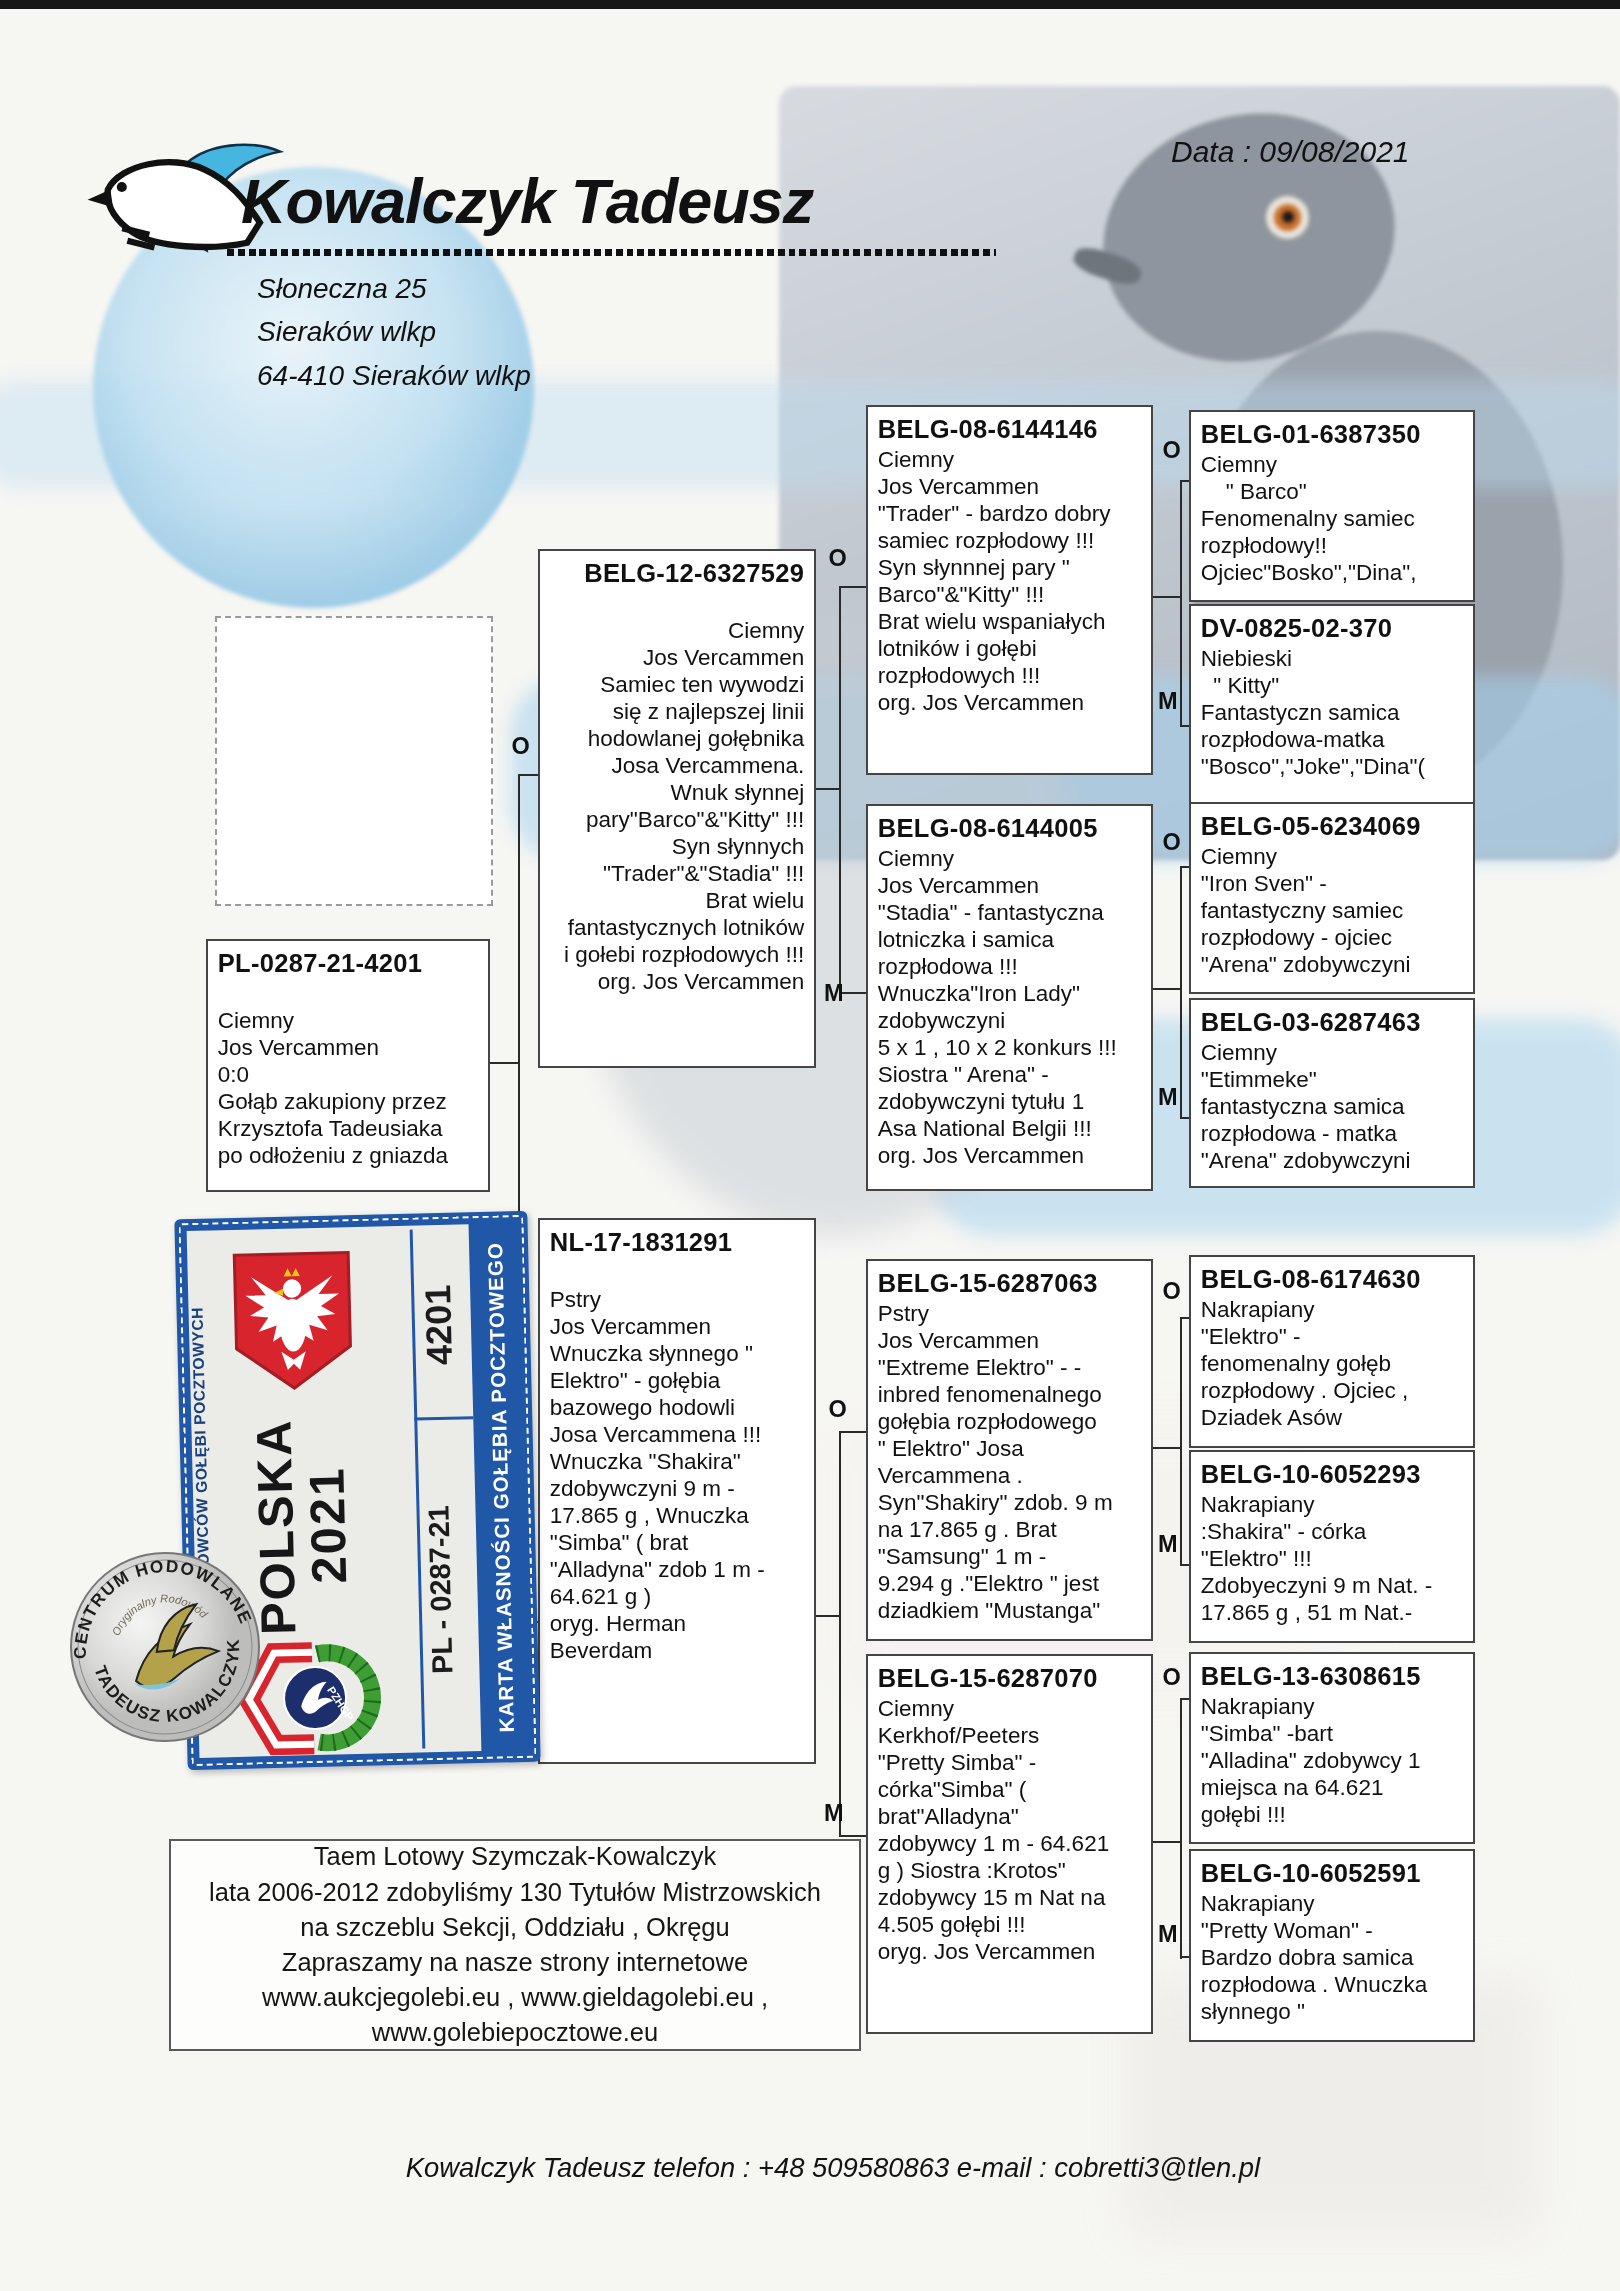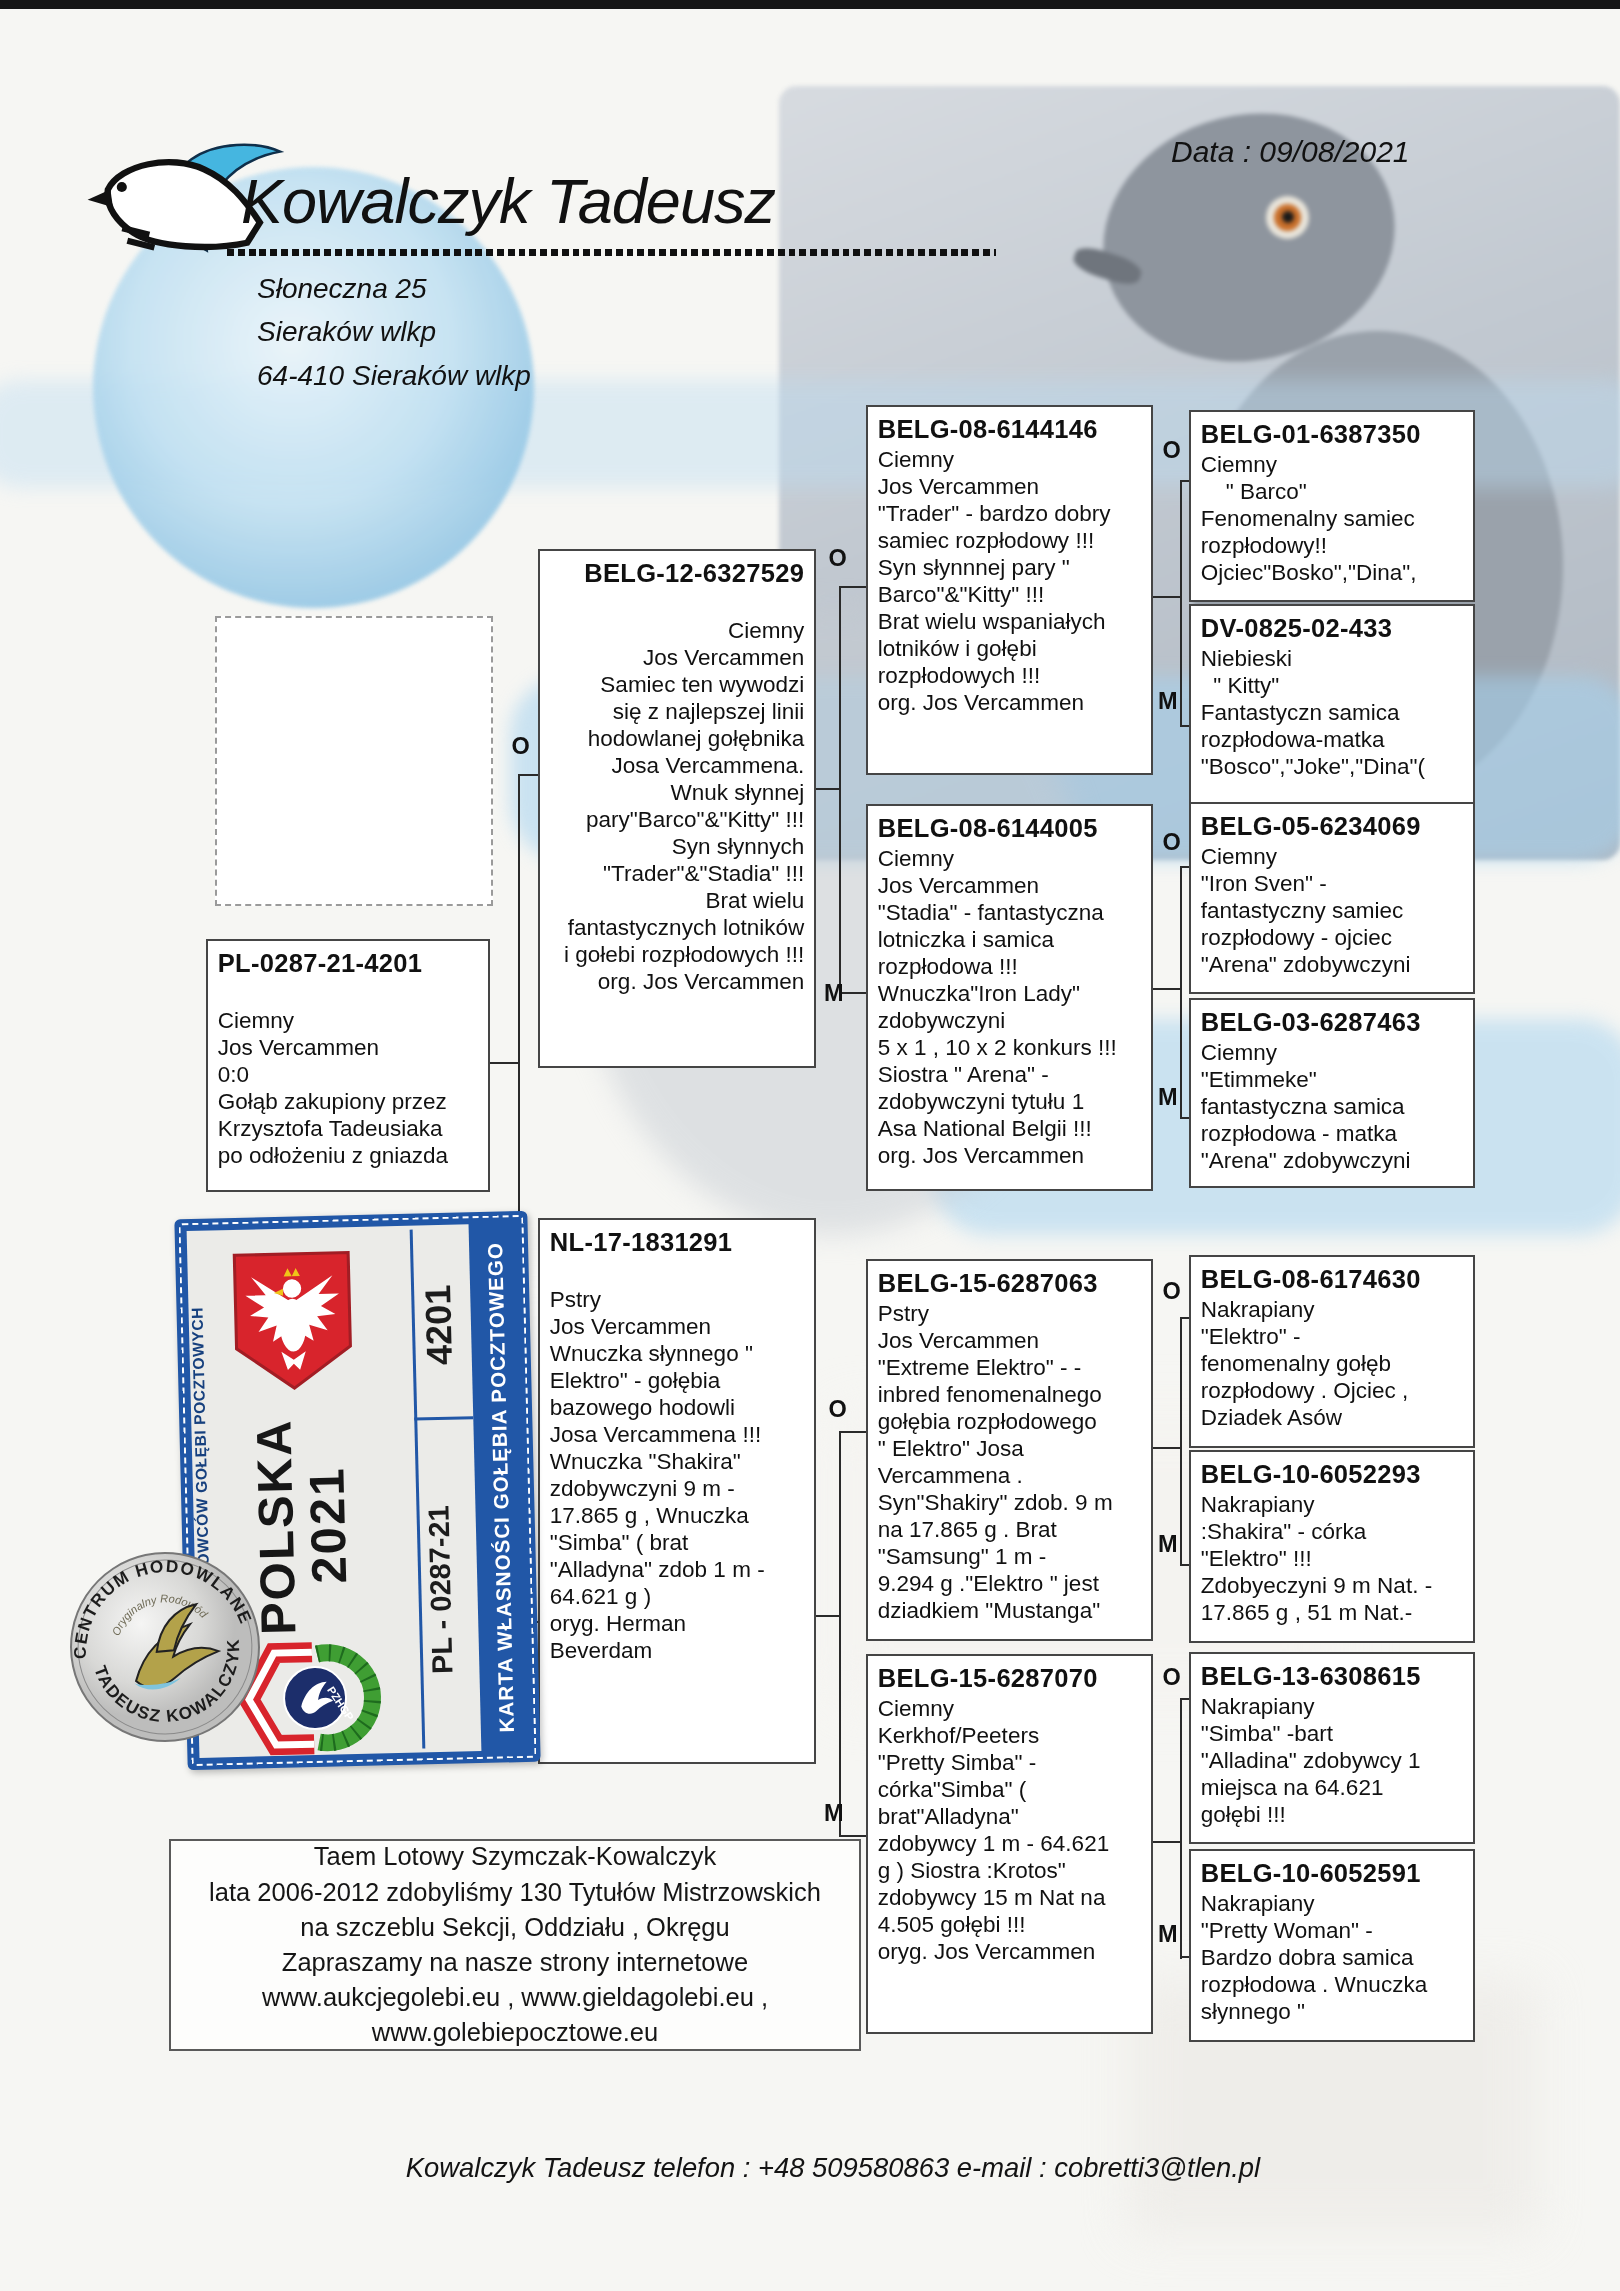--- a/index.html
+++ b/index.html
@@ -16,21 +16,21 @@
   .sky2{left:510px;top:676px;width:1127px;height:186px;background:#a5d2ef;opacity:.55;filter:blur(8.8px);border-radius:59px;}
   .sky3{left:931px;top:1019px;width:706px;height:216px;background:#a0d0ef;opacity:.5;filter:blur(9.8px);border-radius:59px;}
   .globe{left:93px;top:167px;width:441px;height:441px;border-radius:50%;
      background:radial-gradient(circle at 45% 40%, #e8f4fb 0%, #bfe0f2 45%, #8fc4e4 75%, rgba(255,255,255,0) 100%);opacity:.85;filter:blur(2px);}
   .pigeon-body-bg{left:578px;top:608px;width:510px;height:627px;background:#c6ccd3;opacity:.5;filter:blur(13.7px);border-radius:50%;}
   .faint1{left:255px;top:1264px;width:412px;height:255px;background:#ffffff;opacity:.55;filter:blur(21.6px);}
   .faint2{left:833px;top:1411px;width:510px;height:294px;background:#f4f2ef;opacity:.6;filter:blur(25.5px);}
   .faint3{left:1127px;top:1980px;width:412px;height:255px;background:#eceae6;opacity:.7;filter:blur(23.5px);}
   
   .logo{position:absolute;left:80px;top:125px;width:304px;height:157px;z-index:2;}
-  .owner-name{position:absolute;left:241px;top:165px;z-index:2;font-size:63px;font-weight:normal;font-style:italic;letter-spacing:-1px;text-align:center;}
+  .owner-name{position:absolute;left:241px;top:165px;z-index:2;font-size:63px;font-weight:bold;font-style:italic;letter-spacing:-1px;text-align:center;}
   .dotted-rule{position:absolute;left:227px;top:249px;width:769px;height:6.9px;z-index:2;
      background:repeating-linear-gradient(90deg,#101010 0 6.9px,rgba(0,0,0,0) 6.9px 10.8px);}
   .addr{position:absolute;left:257px;top:267px;z-index:2;font-size:28px;font-style:italic;line-height:1.55;}
   .date{position:absolute;left:1171px;top:135px;z-index:2;font-size:30px;font-style:italic;}
   .doc-title{position:absolute;left:135px;top:420px;z-index:2;font-size:74px;font-weight:bold;font-style:italic;letter-spacing:-1px;}
   
   .photo-ph{position:absolute;left:215px;top:616px;width:274px;height:286px;z-index:2;
      background:#fff;border:2px dashed #9a9a9a;}
   .pbox{position:absolute;z-index:2;background:#fff;border:2px solid #454545;padding:7.8px 9.8px;box-sizing:border-box;overflow:hidden;}
   .ring{font-weight:bold;font-size:25.5px;letter-spacing:0.3px;margin-bottom:2px;}
@@ -258,21 +258,21 @@
   </div>
   <div class="pbox" style="left:1189px;top:410px;width:286px;height:192px;">
     <div class="ring">BELG-01-6387350</div>
     <div class="pbody">Ciemny
     " Barco"
 Fenomenalny samiec
 rozpłodowy!!
 Ojciec"Bosko","Dina",</div>
   </div>
   <div class="pbox" style="left:1189px;top:604px;width:286px;height:200px;">
-    <div class="ring">DV-0825-02-433</div>
+    <div class="ring">DV-0825-02-370</div>
     <div class="pbody">Niebieski
   " Kitty"
 Fantastyczn samica
 rozpłodowa-matka
 "Bosco","Joke","Dina"(</div>
   </div>
   <div class="pbox" style="left:1189px;top:802px;width:286px;height:192px;">
     <div class="ring">BELG-05-6234069</div>
     <div class="pbody">Ciemny
 "Iron Sven" -

